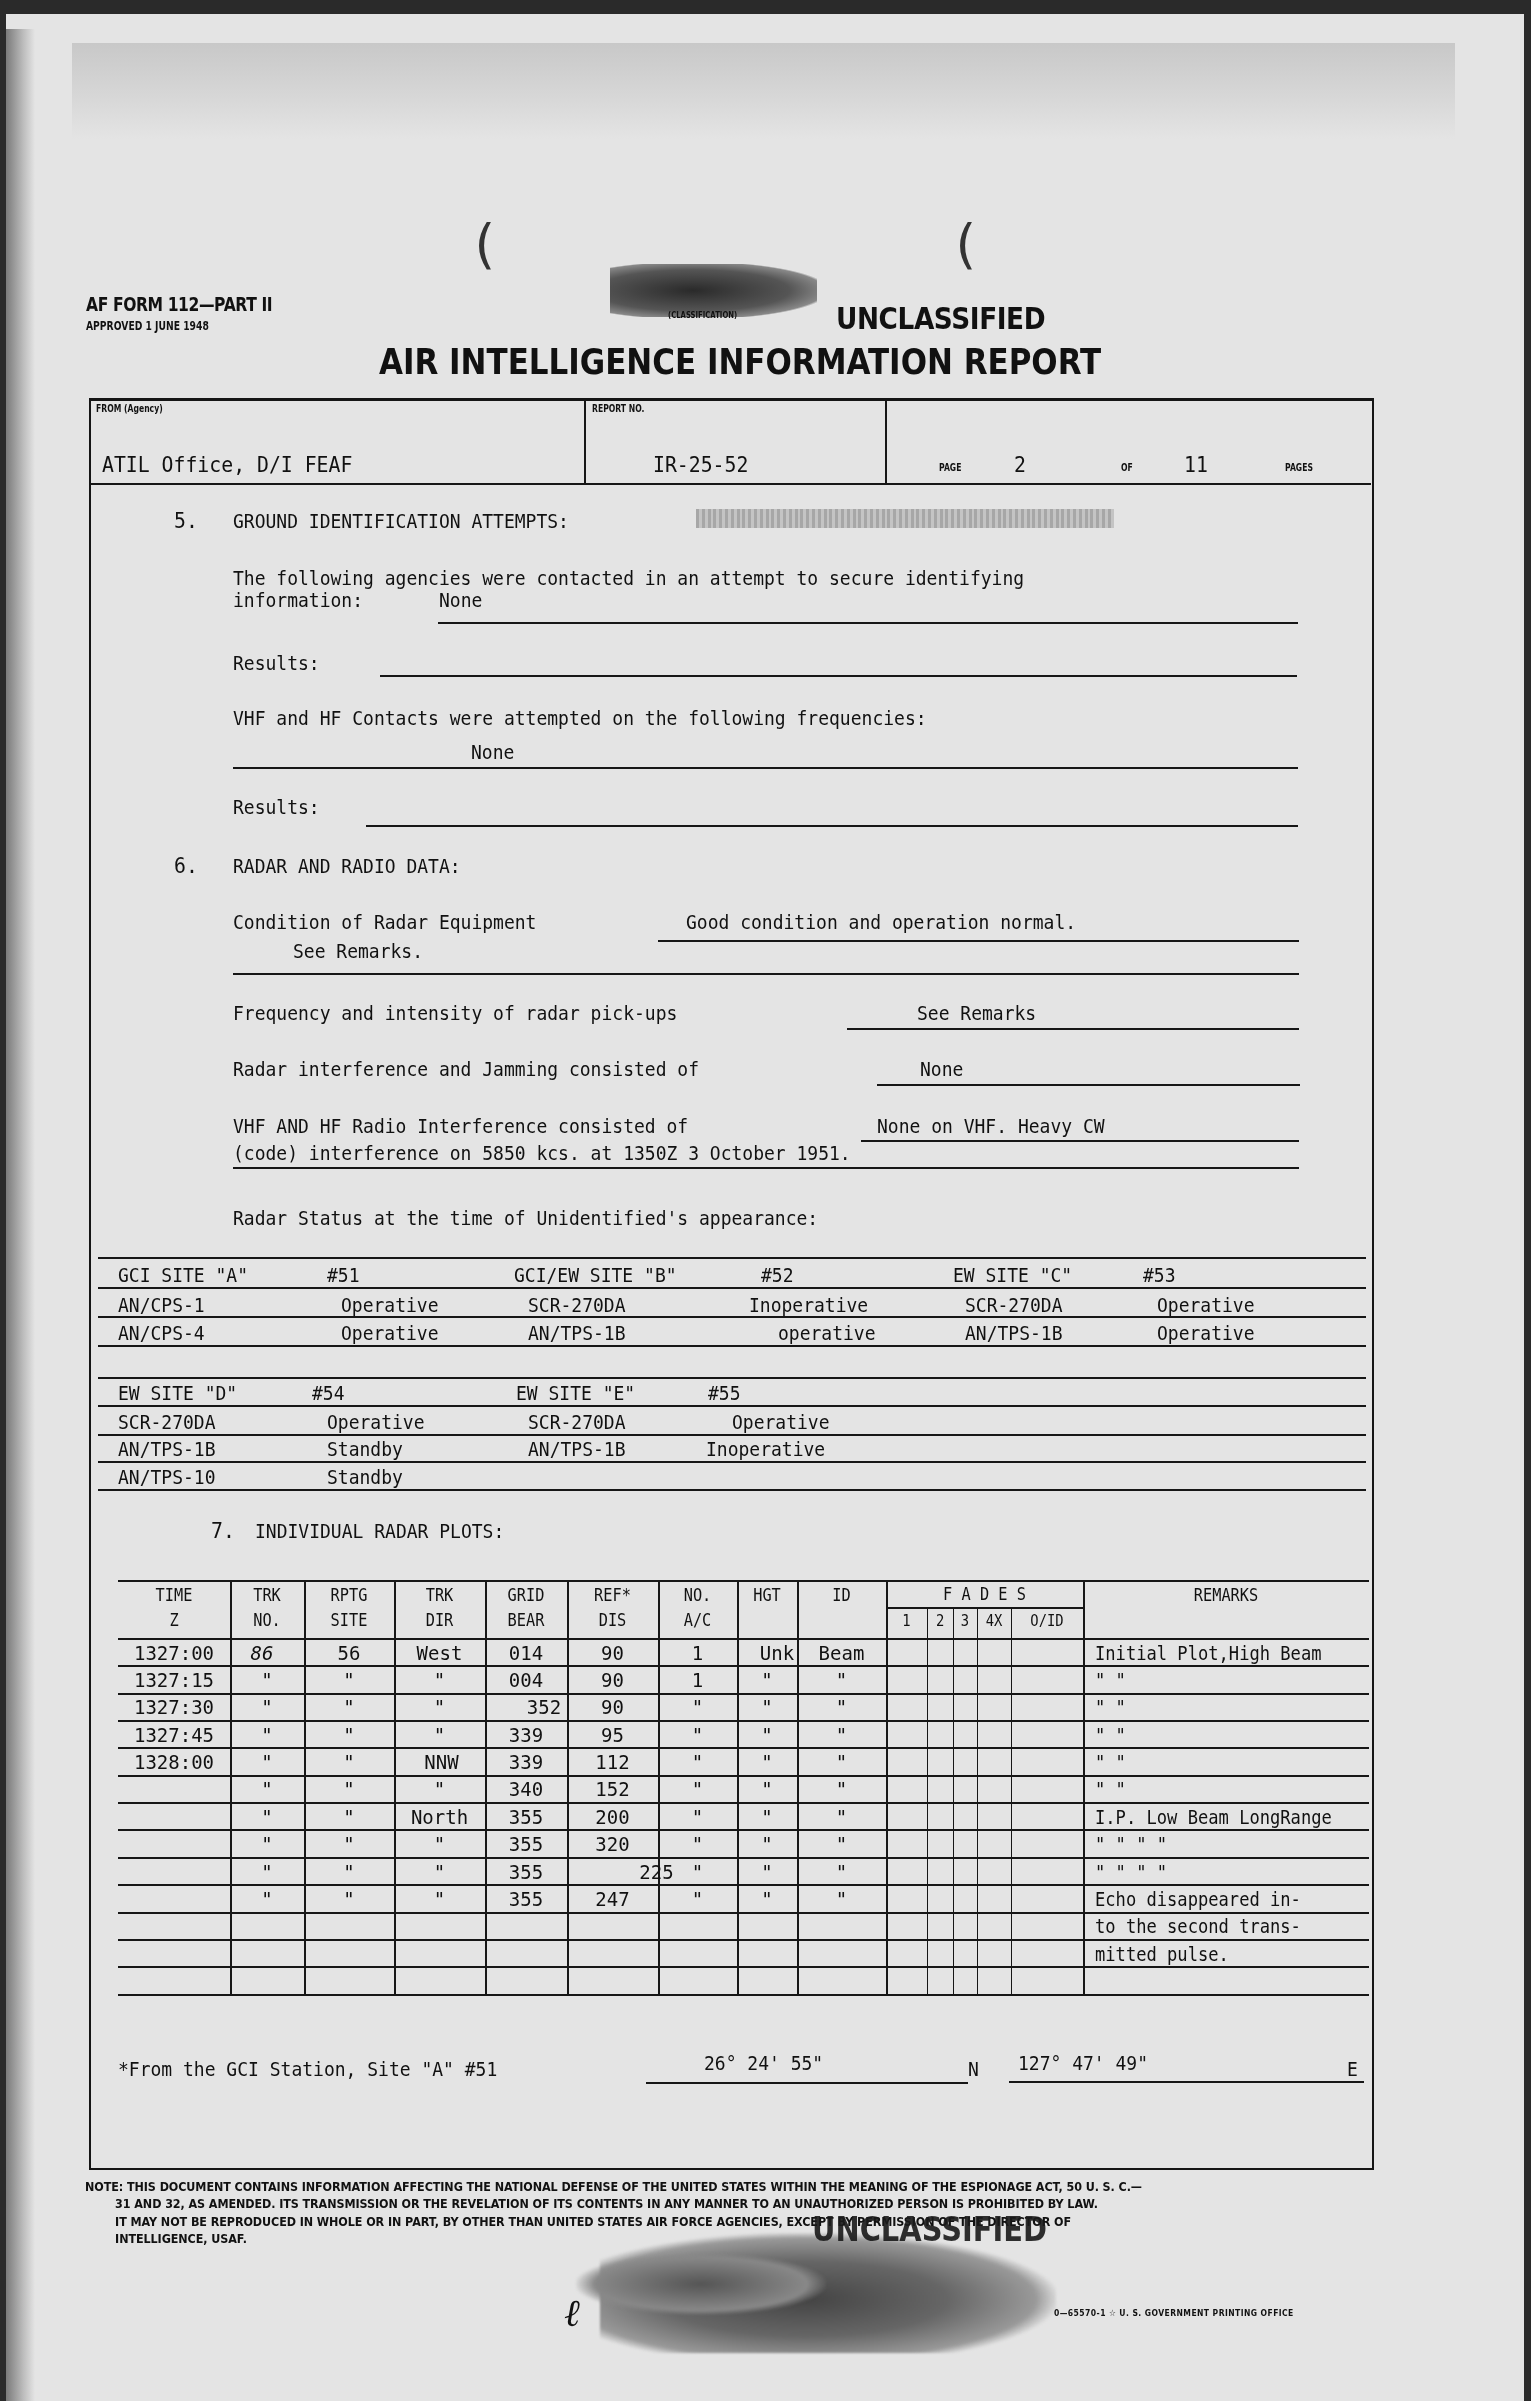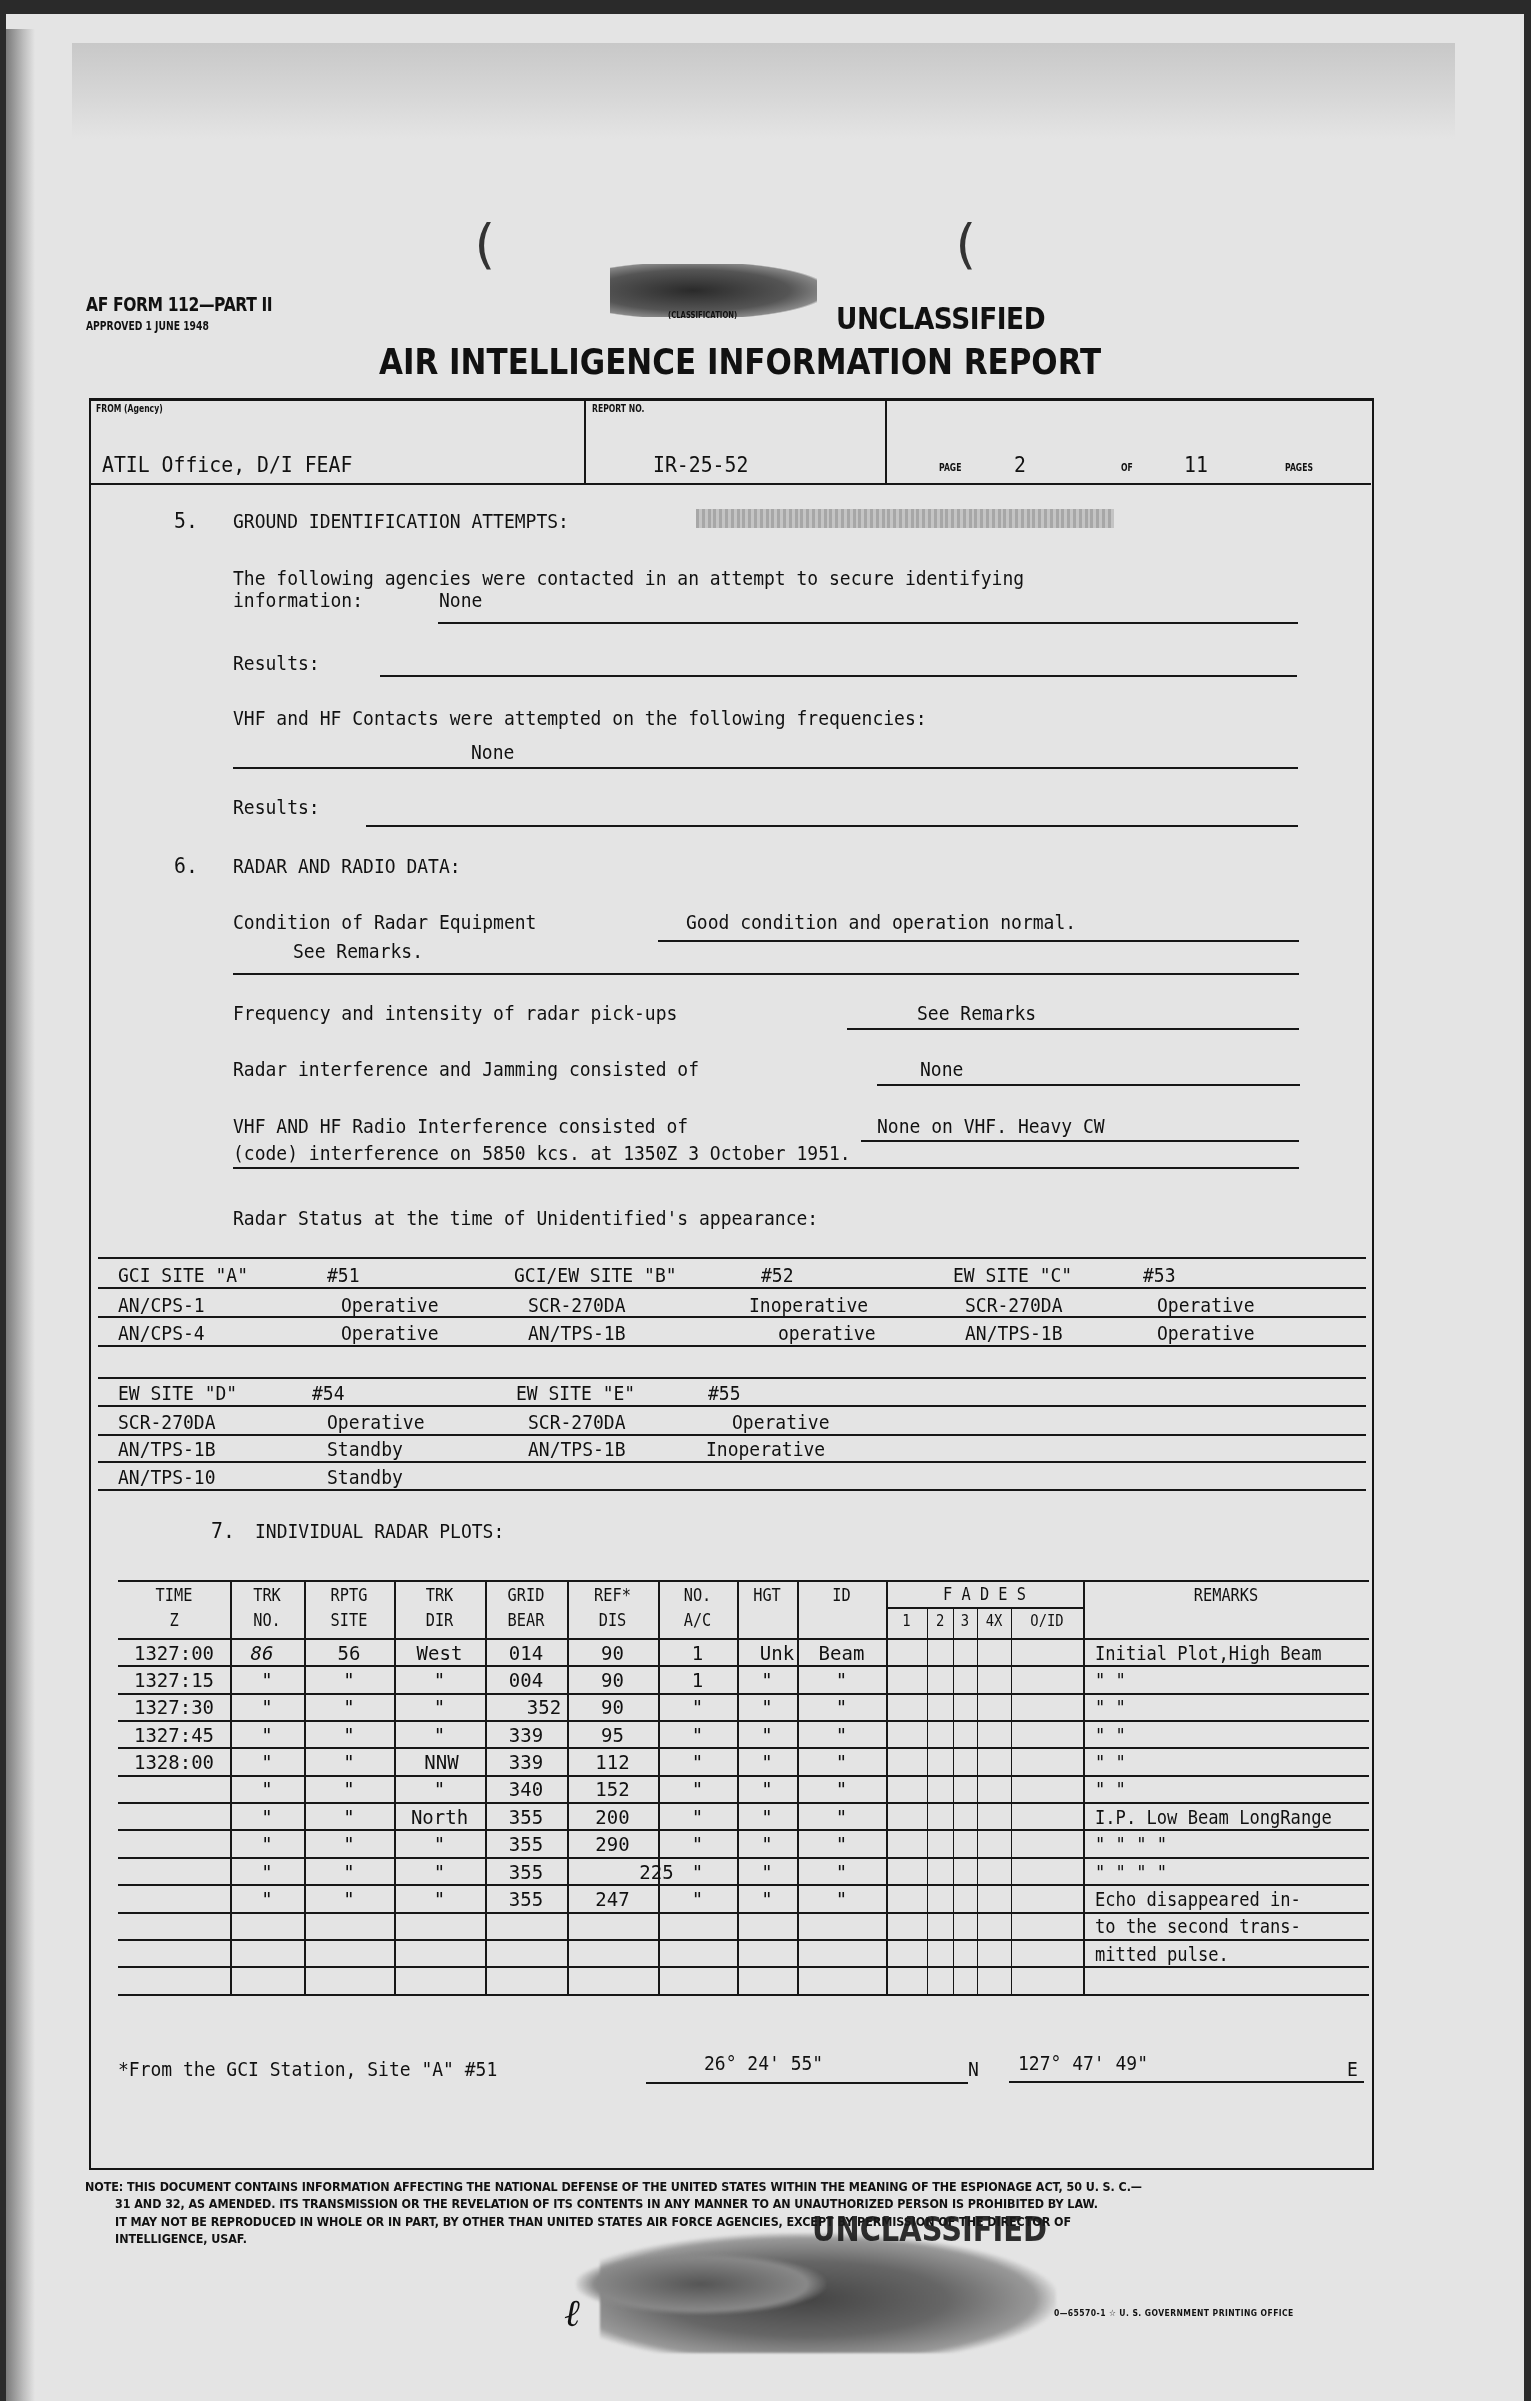--- a/index.html
+++ b/index.html
@@ -324,21 +324,21 @@
     <div class="cell mono" style="left:567px;top:1806px;width:91px;">200</div>
     <div class="cell mono" style="left:658px;top:1806px;width:79px;">"</div>
     <div class="cell mono" style="left:737px;top:1806px;width:60px;">"</div>
     <div class="cell mono" style="left:797px;top:1806px;width:89px;">"</div>
     <div class="remark mono" style="left:1095px;top:1806px;">I.P. Low Beam LongRange</div>
     <div class="cell mono" style="left:118px;top:1833px;width:112px;"></div>
     <div class="cell mono" style="left:230px;top:1833px;width:74px;">"</div>
     <div class="cell mono" style="left:304px;top:1833px;width:90px;">"</div>
     <div class="cell mono" style="left:394px;top:1833px;width:91px;">"</div>
     <div class="cell mono" style="left:485px;top:1833px;width:82px;">355</div>
-    <div class="cell mono" style="left:567px;top:1833px;width:91px;">290</div>
+    <div class="cell mono" style="left:567px;top:1833px;width:91px;">320</div>
     <div class="cell mono" style="left:658px;top:1833px;width:79px;">"</div>
     <div class="cell mono" style="left:737px;top:1833px;width:60px;">"</div>
     <div class="cell mono" style="left:797px;top:1833px;width:89px;">"</div>
     <div class="remark mono" style="left:1095px;top:1833px;">"    "    "    "</div>
     <div class="cell mono" style="left:118px;top:1861px;width:112px;"></div>
     <div class="cell mono" style="left:230px;top:1861px;width:74px;">"</div>
     <div class="cell mono" style="left:304px;top:1861px;width:90px;">"</div>
     <div class="cell mono" style="left:394px;top:1861px;width:91px;">"</div>
     <div class="cell mono" style="left:485px;top:1861px;width:82px;">355</div>
     <div class="cell mono" style="left:567px;top:1861px;width:91px;padding-left:44px;">225</div>

